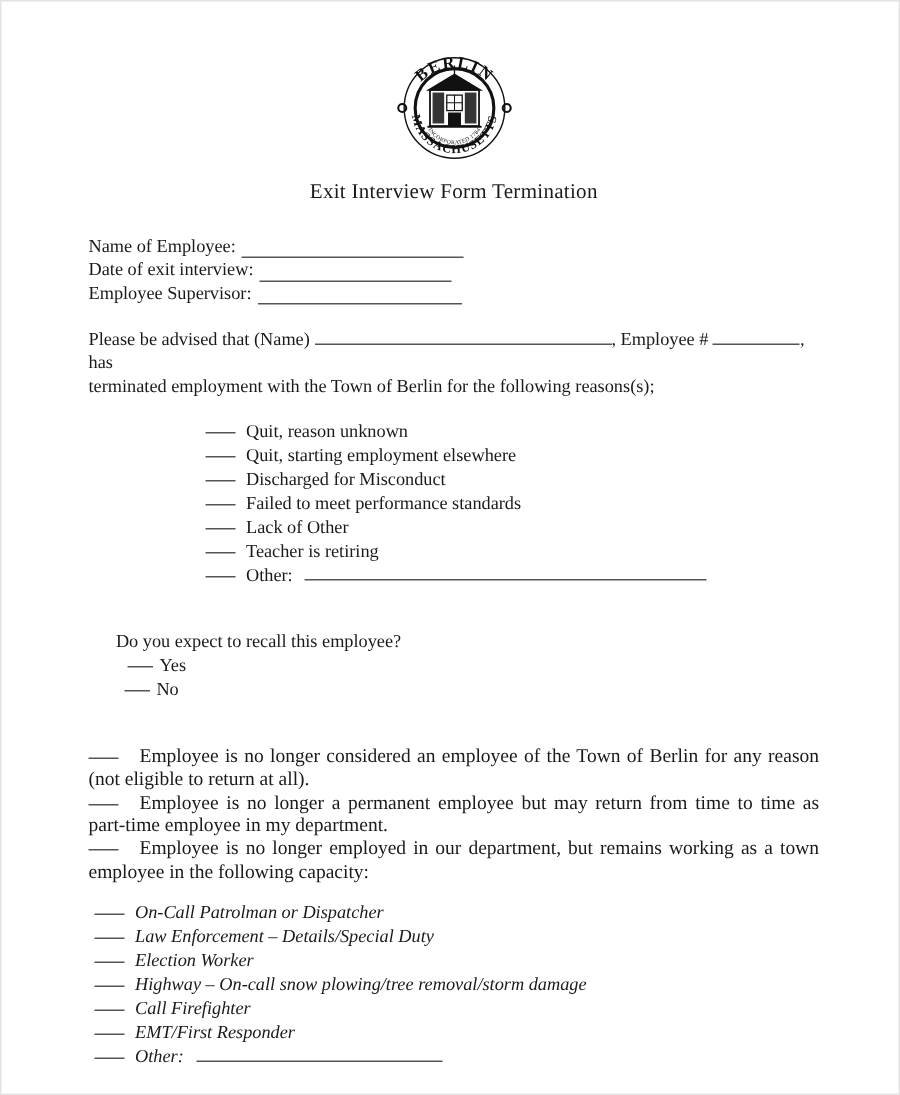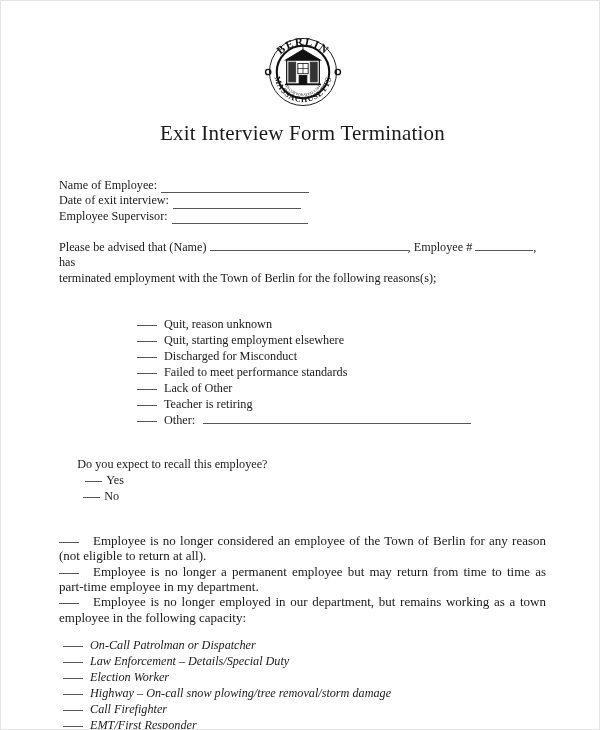--- a/index.html
+++ b/index.html
@@ -41,24 +41,24 @@
   }
   .seal {
     width: 86px;
     height: 86px;
     display: block;
   }
 
   
   .title {
     text-align: center;
-    font-size: 21px;
+    font-size: 14px;
     letter-spacing: 0.2px;
     margin-top: 6px;
-    margin-bottom: 16px;
+    margin-bottom: 4px;
     font-weight: normal;
     white-space: pre;
   }
 
   
   .blk {
     font-size: 12.2px;
     line-height: 15.2px;
   }
   .fieldrow {
@@ -104,21 +104,21 @@
     width: 20px;
     border-bottom: 1px solid #555;
     height: 9px;
     margin-right: 7px;
     vertical-align: 2px;
   }
   .dash.sm {
     width: 17px;
     margin-right: 4px;
   }
-  .indent-reasons { padding-left: 78px; margin-top: 16px; }
+  .indent-reasons { padding-left: 78px; }
   .indent-cap { padding-left: 4px; font-style: italic; }
 
   .hang {
     padding-left: 0;
     text-indent: 0;
   }
   .hang .lead {
     display: inline-block;
     width: 20px;
     border-bottom: 1px solid #555;

